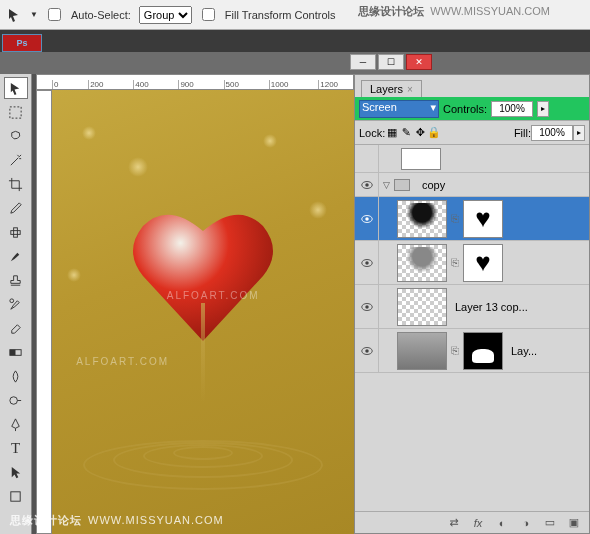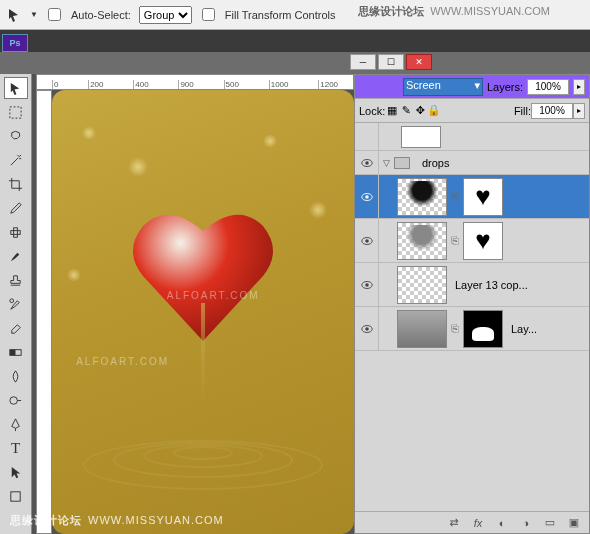--- a/index.html
+++ b/index.html
@@ -7,54 +7,54 @@
 
 .options-bar { height: 30px; background: #f0f0f0; border-bottom: 1px solid #aaa; display: flex; align-items: center; gap: 8px; padding: 0 6px; font-size: 11px; color: #333; }
 .options-bar .mini-ico { width: 16px; height: 16px; display: inline-block; }
 .options-bar input[type=checkbox] { margin: 0 2px; }
 .options-bar select { font-size: 11px; height: 18px; }
 
 .watermark-top { position: absolute; top: 4px; right: 40px; font-size: 11px; color: #888; }
 .watermark-top .cn { color: #666; font-weight: bold; margin-right: 6px; }
 
 .app-icon-row { height: 22px; background: #3a3a3a; display: flex; align-items: flex-end; padding-left: 2px; }
-.app-icon { width: 26px; height: 18px; background: #4c1d95; border: 1px solid #5a8db8; display: flex; align-items: center; justify-content: center; color: #7fb8e5; font-size: 9px; font-weight: bold; }
+.app-icon { width: 40px; height: 18px; background: #b91c1c; border: 1px solid #5a8db8; display: flex; align-items: center; justify-content: center; color: #7fb8e5; font-size: 9px; font-weight: bold; }
 
 .doc-tab-row { height: 22px; background: #6d6d6d; display: flex; align-items: center; position: relative; }
 .doc-tab { background: #9a9a9a; color: #222; height: 20px; display: flex; align-items: center; padding: 0 8px; font-size: 11px; margin-left: 36px; }
 .win-controls { position: absolute; right: 158px; top: 2px; display: flex; gap: 2px; }
 .win-btn { width: 26px; height: 16px; font-size: 9px; display: flex; align-items: center; justify-content: center; }
 .win-min { background: #e8e8e8; border: 1px solid #999; }
 .win-max { background: #e8e8e8; border: 1px solid #999; }
 .win-close { background: #e04343; border: 1px solid #a02020; color: #fff; }
 
 .ruler-h { position: absolute; left: 36px; top: 74px; right: 236px; height: 16px; background: #fff; border: 1px solid #888; font-size: 8px; display: flex; align-items: flex-end; justify-content: space-around; color: #555; }
 .ruler-h span { border-left: 1px solid #aaa; padding-left: 1px; }
 .ruler-v { position: absolute; left: 36px; top: 90px; width: 16px; bottom: 0; background: #fff; border: 1px solid #888; }
 
 .toolbox { position: absolute; left: 0; top: 74px; width: 32px; bottom: 0; background: #d6d6d6; border-right: 1px solid #888; display: flex; flex-direction: column; align-items: center; padding-top: 2px; }
 .tool { width: 24px; height: 22px; margin: 1px 0; display: flex; align-items: center; justify-content: center; font-size: 13px; color: #333; cursor: pointer; border: 1px solid transparent; }
 .tool.active { background: #fff; border: 1px solid #777; }
 .tool svg { width: 15px; height: 15px; }
 
-.canvas-area { position: absolute; left: 52px; top: 90px; right: 236px; bottom: 0; background: linear-gradient(160deg, #c5a840 0%, #b89730 40%, #a88825 100%); overflow: hidden; border-radius: 13px; }
+.canvas-area { position: absolute; left: 52px; top: 90px; right: 236px; bottom: 0; background: linear-gradient(160deg, #c5a840 0%, #b89730 40%, #a88825 100%); overflow: hidden; }
 .canvas-img { width: 100%; height: 100%; position: relative; }
 .bokeh { position: absolute; width: 14px; height: 14px; background: radial-gradient(circle, rgba(255,240,180,0.6), transparent 70%); border-radius: 50%; }
 .heart { position: absolute; left: 50%; top: 25%; transform: translateX(-50%); width: 150px; height: 140px; }
 .heart-shape { width: 100%; height: 100%; background: radial-gradient(circle at 35% 30%, rgba(255,255,255,0.9), rgba(230,40,30,0.9) 35%, rgba(160,20,15,0.9) 70%); clip-path: path('M75 140 L15 75 Q-5 50 15 25 Q40 0 75 30 Q110 0 135 25 Q155 50 135 75 Z'); filter: drop-shadow(0 2px 6px rgba(0,0,0,0.3)); }
 .splash { position: absolute; left: 50%; bottom: 10%; transform: translateX(-50%); width: 260px; height: 120px; }
 .splash-ellipse { position: absolute; left: 50%; transform: translateX(-50%); border: 2px solid rgba(190,160,70,0.4); border-radius: 50%; }
 .drops-line { position: absolute; left: 50%; top: 48%; transform: translateX(-50%); width: 4px; height: 100px; background: linear-gradient(to bottom, rgba(200,170,80,0.7), transparent); }
 .canvas-wm { position: absolute; color: rgba(255,255,255,0.4); font-size: 10px; letter-spacing: 2px; }
 
 .layers-panel { position: absolute; right: 0; top: 74px; width: 236px; bottom: 0; background: #d6d6d6; border: 1px solid #888; display: flex; flex-direction: column; }
 .panel-tab-row { height: 22px; display: flex; align-items: flex-end; padding-left: 6px; }
 .panel-tab { background: #d6d6d6; border: 1px solid #999; border-bottom: none; padding: 2px 8px; font-size: 11px; position: relative; }
 .panel-tab .x { margin-left: 4px; font-size: 10px; color: #888; }
-.panel-opts-row { height: 24px; background: #8b5cf6; border-bottom: 1px solid #aaa; display: flex; align-items: center; padding: 0 4px; font-size: 11px; gap: 4px; justify-content: flex-end; }
+.panel-opts-row { height: 24px; background: #22c55e; border-bottom: 1px solid #aaa; display: flex; align-items: center; padding: 0 4px; font-size: 11px; gap: 4px; }
 .blend-select { background: #3a7cc8; color: #fff; border: 1px solid #285a9a; font-size: 11px; height: 18px; width: 80px; padding: 0 2px; }
 .pct-box { width: 42px; height: 16px; border: 1px solid #999; background: #fff; font-size: 10px; display: flex; align-items: center; justify-content: center; }
 .pct-arrow { width: 12px; height: 16px; border: 1px solid #999; background: #eee; display: flex; align-items: center; justify-content: center; font-size: 8px; }
 .lock-row { height: 24px; border-bottom: 1px solid #aaa; display: flex; align-items: center; padding: 0 4px; font-size: 11px; gap: 0; }
 .lock-ico { width: 14px; height: 14px; display: inline-flex; align-items: center; justify-content: center; font-size: 11px; }
 
 .layers-list { flex: 1; overflow-y: auto; background: #d6d6d6; }
 .layer-row { display: flex; align-items: center; min-height: 44px; border-bottom: 1px solid #bbb; font-size: 11px; position: relative; }
 .layer-row.small { min-height: 28px; }
 .layer-row.selected { background: #3a7cc8; color: #fff; }
@@ -235,25 +235,30 @@
       <div class="splash-ellipse" style="width:180px;height:36px;bottom:12px;"></div>
       <div class="splash-ellipse" style="width:120px;height:24px;bottom:22px;"></div>
       <div class="splash-ellipse" style="width:60px;height:14px;bottom:30px;"></div>
     </div>
     <div class="canvas-wm" style="left:38%;top:45%;">ALFOART.COM</div>
     <div class="canvas-wm" style="left:8%;top:60%;">ALFOART.COM</div>
   </div>
 </div>
 
 <div class="layers-panel">
+  <div class="panel-tab-row">
+    <div class="panel-tab">
+      <span>Layers</span><span class="x">×</span>
+    </div>
+  </div>
   <div class="panel-opts-row">
     <div class="blend-select">
       <span>Screen</span> <span style="float:right;">▾</span>
     </div>
-    <span>Layers:</span>
+    <span>Controls:</span>
     <div class="pct-box">
         <span>100%</span>
       </div>
     <div class="pct-arrow">▸</div>
   </div>
   <div class="lock-row">
     <span>Lock:</span>
     <span class="lock-ico">▦</span>
     <span class="lock-ico">✎</span>
     <span class="lock-ico">✥</span>
@@ -276,21 +281,21 @@
 
     <div class="layer-row group-row">
       <div class="eye-col">
           <svg viewBox="0 0 16 16">
             <ellipse cx="8" cy="8" rx="6" ry="4" fill="none" stroke="#444"></ellipse>
             <circle cx="8" cy="8" r="2" fill="#444"></circle>
           </svg>
         </div>
       <span class="group-arrow">▽</span>
       <div class="folder-ico"></div>
-      <span class="layer-name">drops</span>
+      <span class="layer-name">copy</span>
     </div>
 
     <div class="layer-row selected">
       <div class="eye-col">
           <svg viewBox="0 0 16 16">
             <ellipse cx="8" cy="8" rx="6" ry="4" fill="none" stroke="#fff"></ellipse>
             <circle cx="8" cy="8" r="2" fill="#fff"></circle>
           </svg>
         </div>
       <div style="width:16px;"></div>

